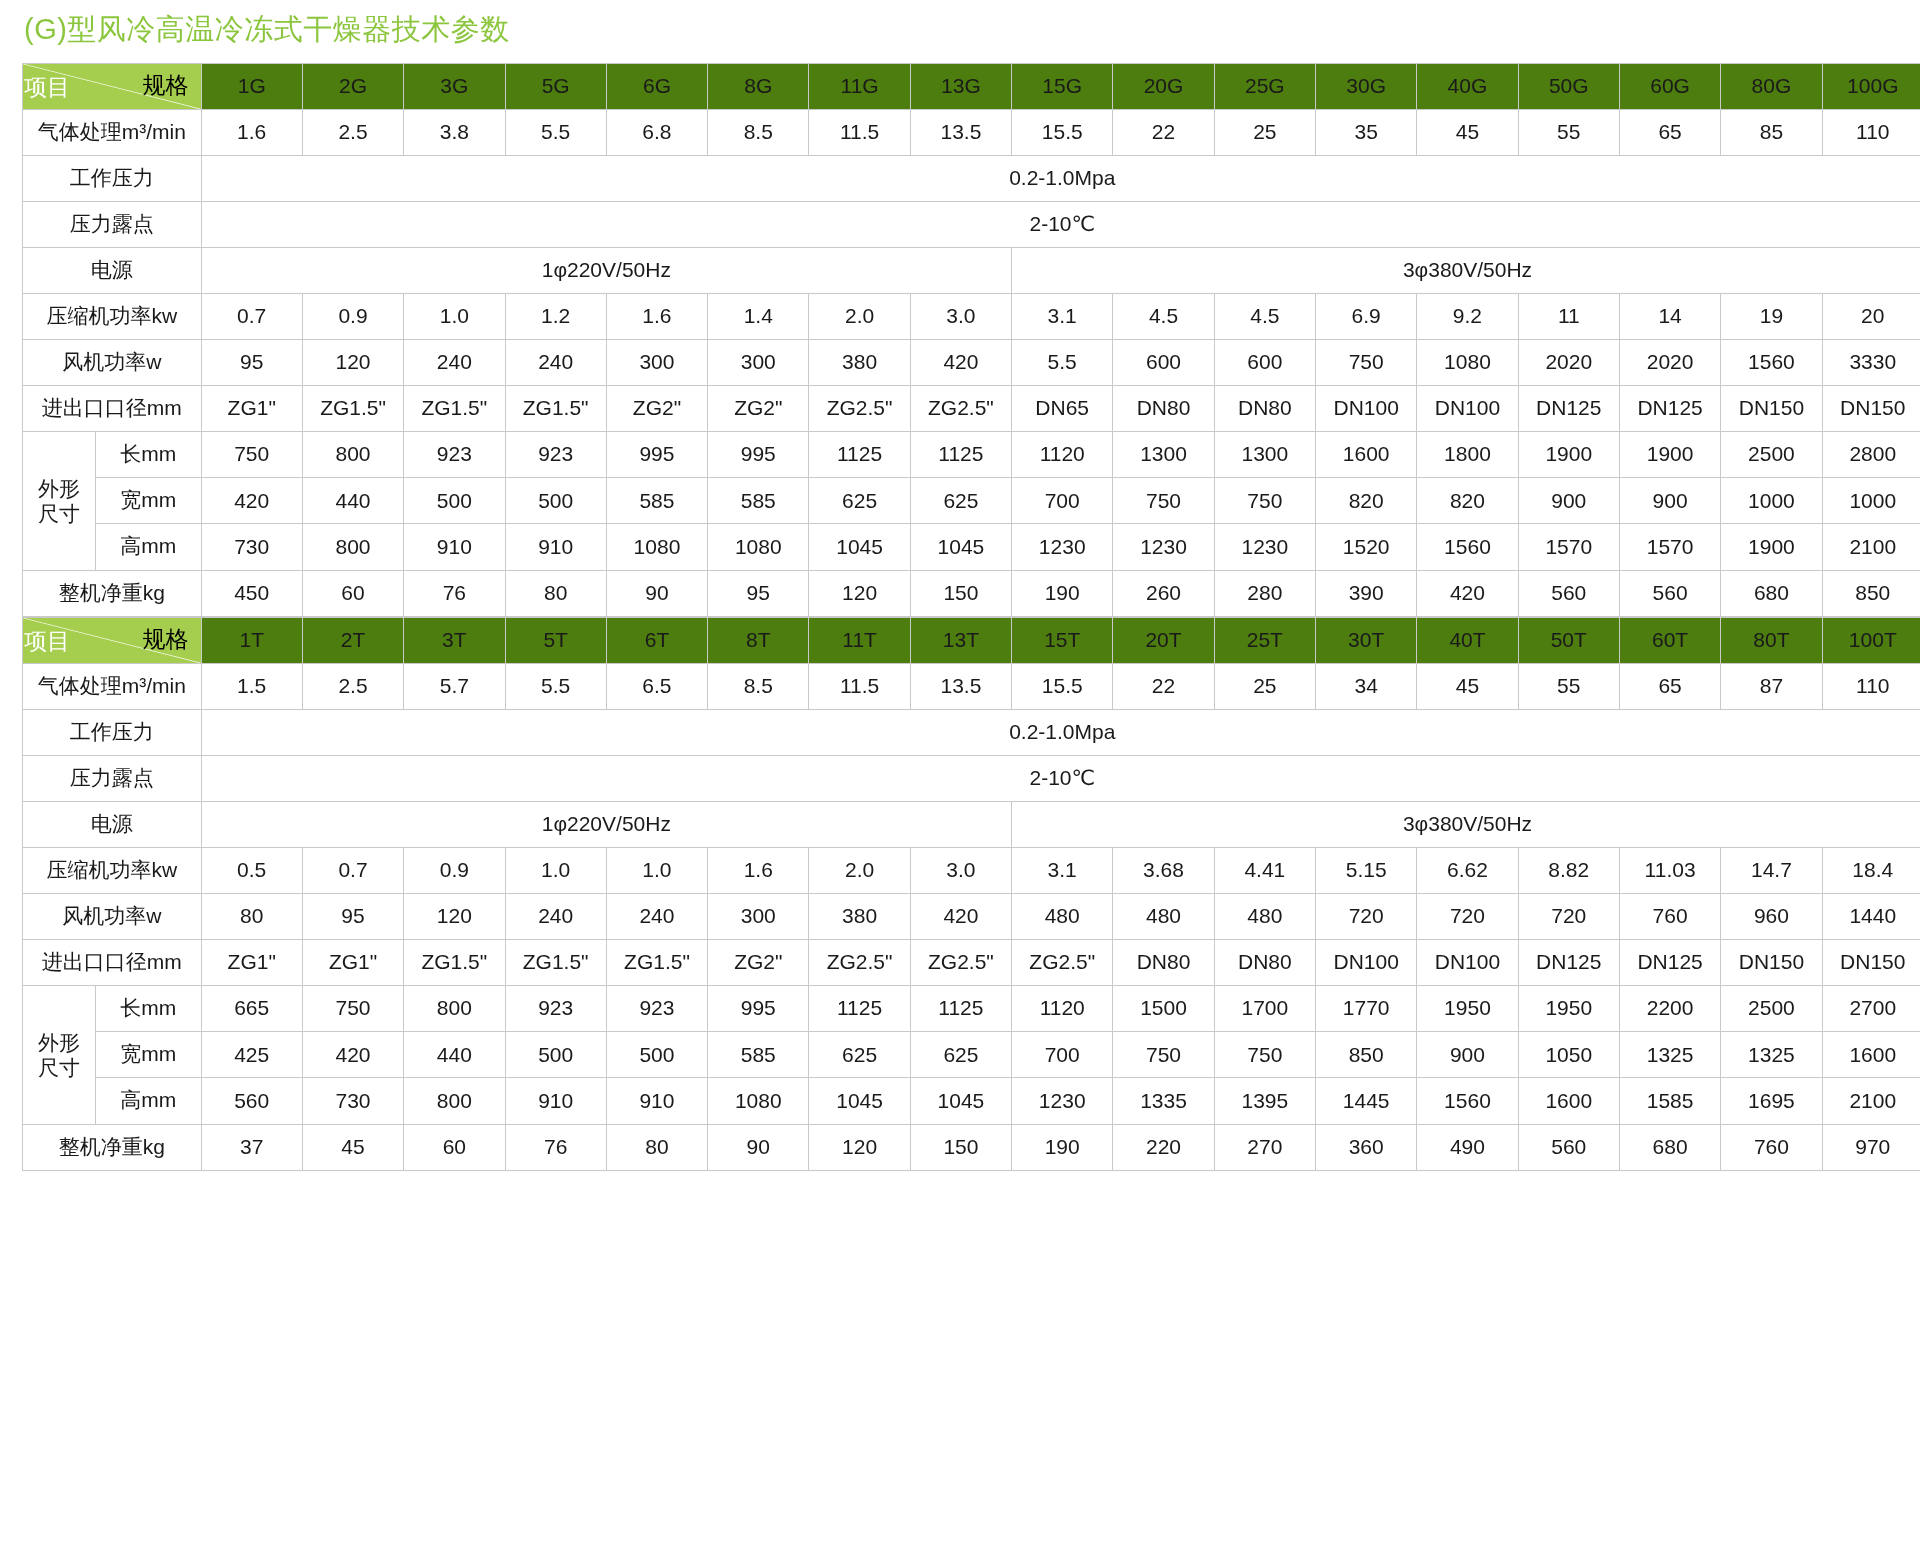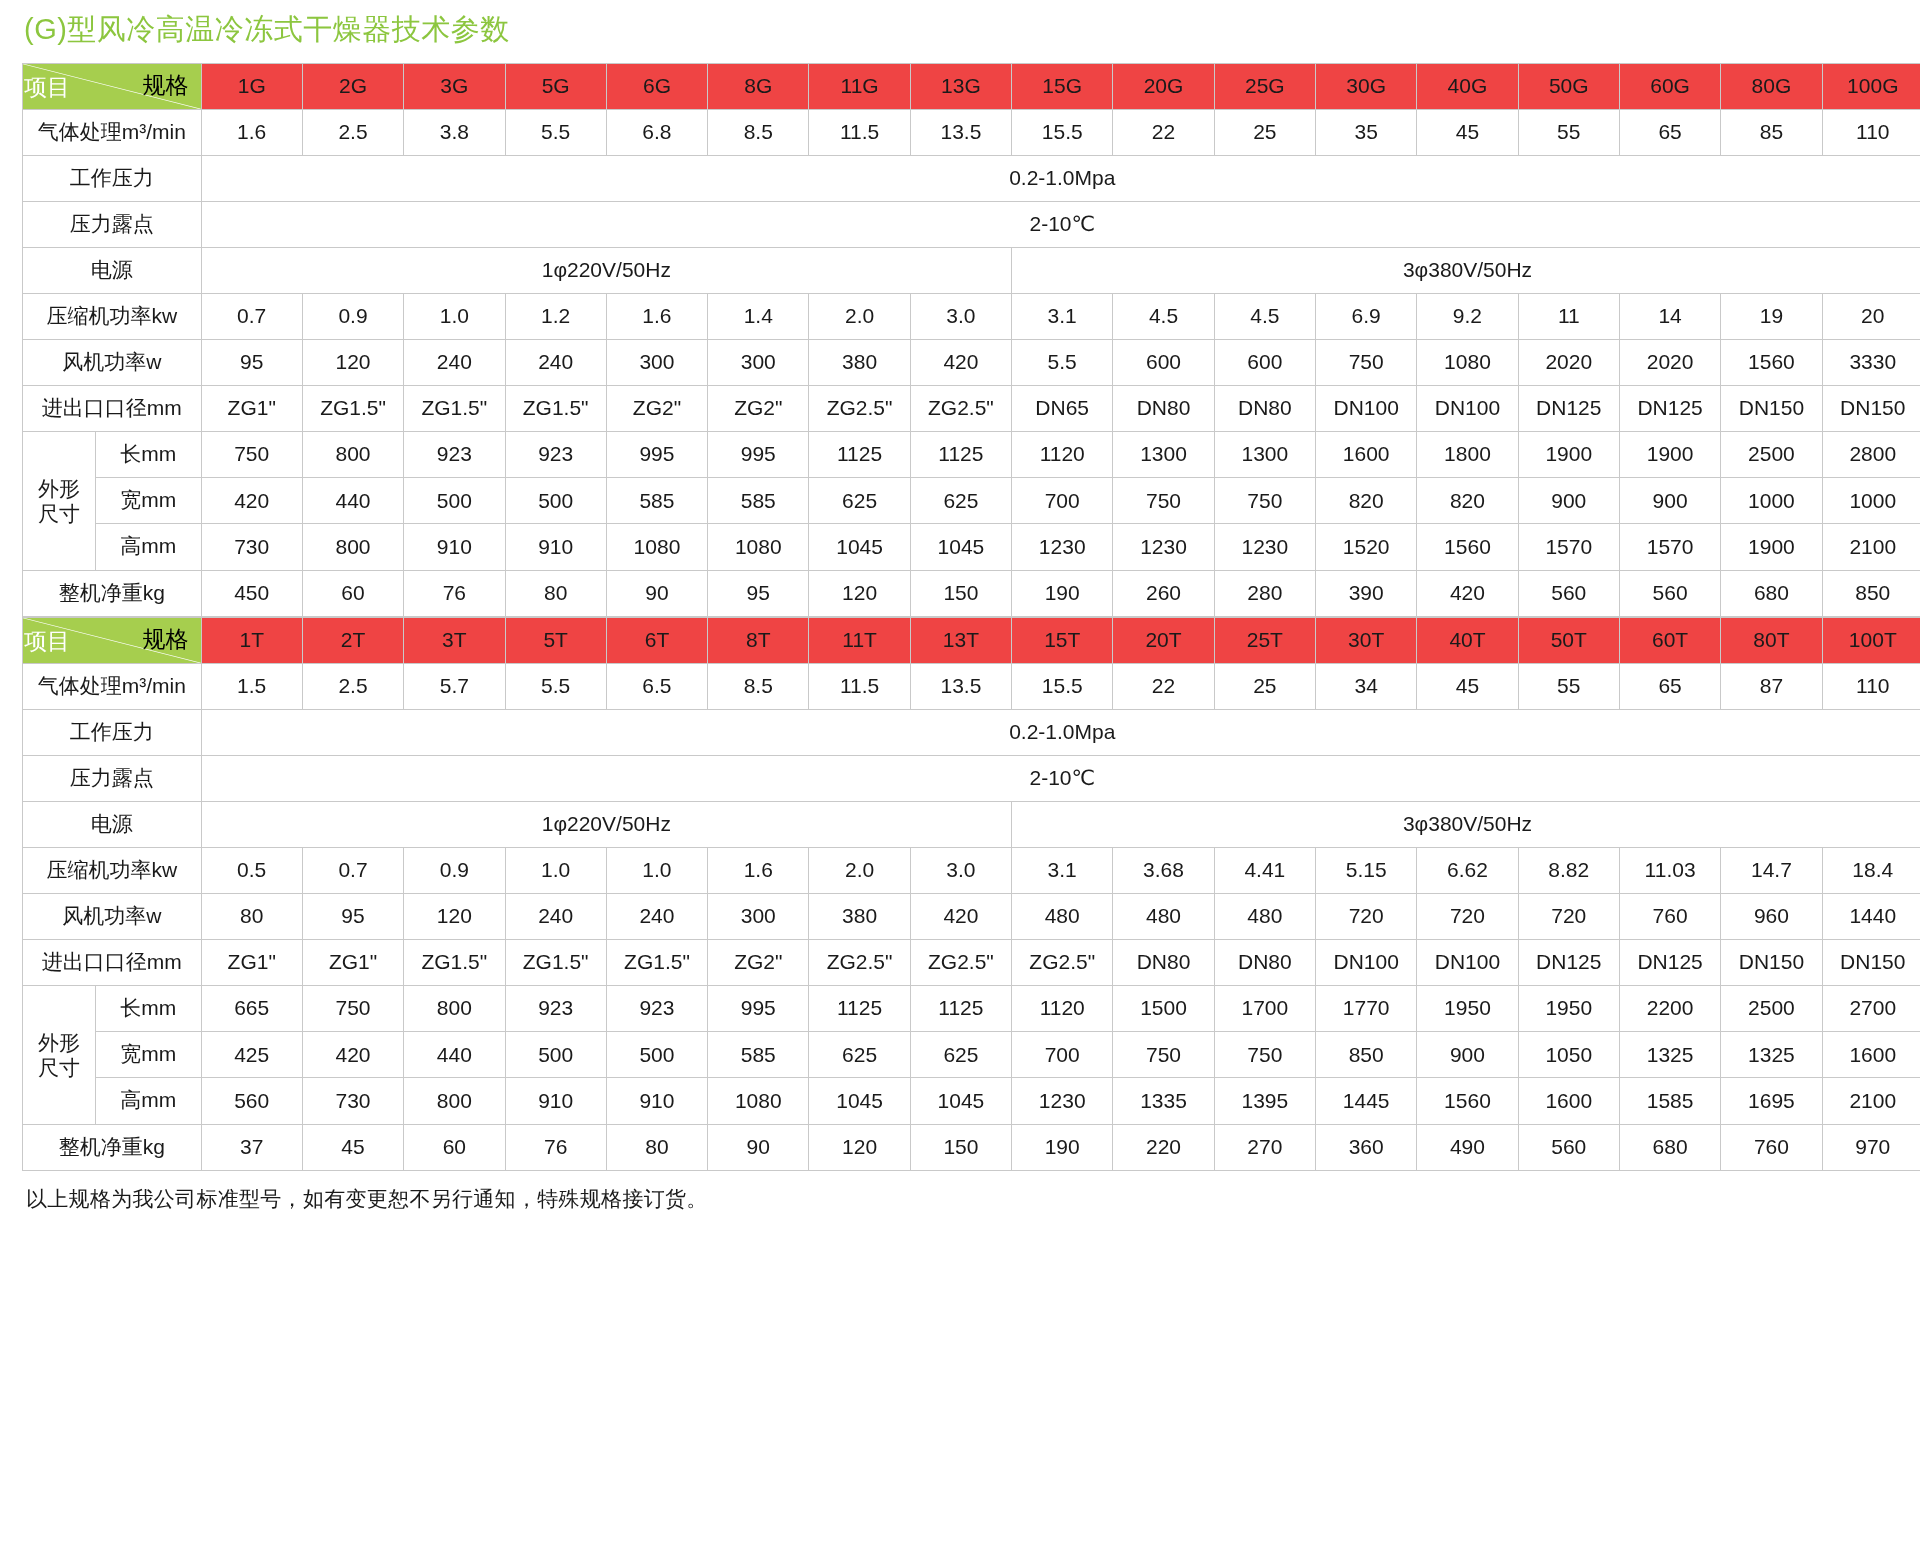--- a/index.html
+++ b/index.html
@@ -42,21 +42,21 @@
     font-size: 21px;
     color: #1a1a1a;
     font-weight: 400;
     padding: 0;
     height: 46px;
     white-space: nowrap;
     overflow: hidden;
   }
   
   .hdr-cell {
-    background: #ef4444;
+    background: #4d7c0f;
     color: #ffffff;
     font-size: 23px;
     height: 98px;
     border: 1px solid #a6ce4e;
   }
   .corner {
     background: #a6ce4e;
     border: 1px solid #a6ce4e;
     position: relative;
     height: 98px;
@@ -538,14 +538,13 @@
           <td>360</td>
           <td>490</td>
           <td>560</td>
           <td>680</td>
           <td>760</td>
           <td>970</td>
         </tr>
       </tbody>
   </table>
 
-  <div class="note">以上规格为我公司标准型号，如有变更恕不另行通知，特殊规格接订货。</div>
 </div>
 
 </body></html>

